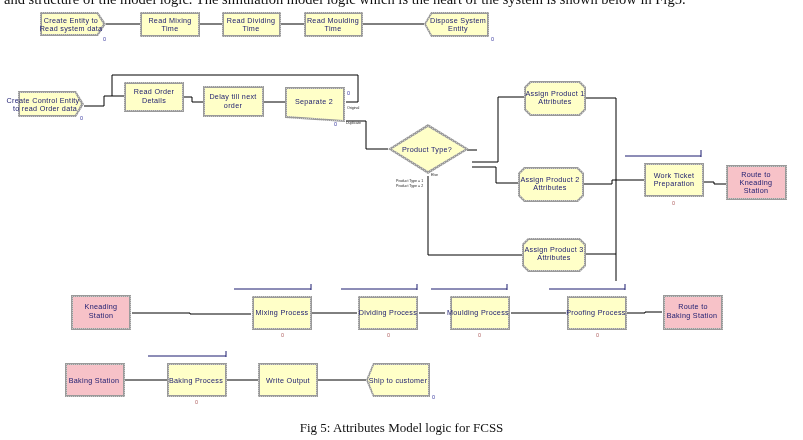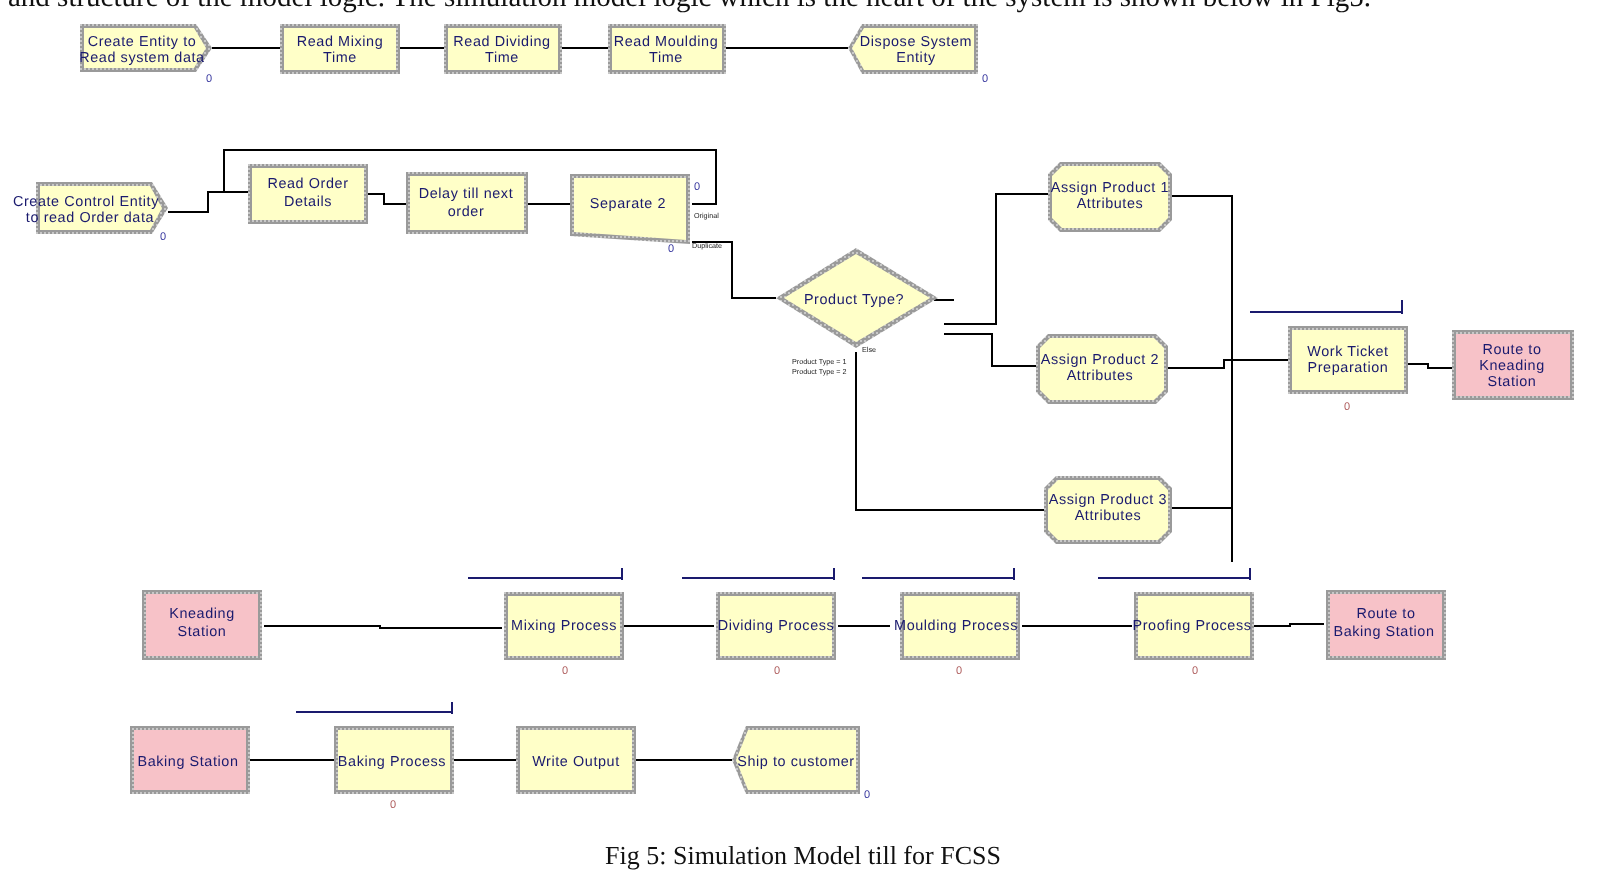--- a/index.html
+++ b/index.html
@@ -233,13 +233,13 @@
     <text x="288" y="383" text-anchor="middle" class="mod-text">Write Output</text>
   </g>
   <g>
     <path d="M373,363 H430 V397 H373 L366,380 Z" fill="url(#dots)"></path>
     <path d="M374,365 H428 V395 H374 L368,380 Z" fill="#ffffc8"></path>
     <text x="398" y="383" text-anchor="middle" class="mod-text">Ship to customer</text>
     <text x="432" y="399" class="counter">0</text>
   </g>
 </svg>
 
-<div class="caption">Fig 5: Simulation Model till for FCSS</div>
+<div class="caption">Fig 5: Attributes Model logic for FCSS</div>
 
 </body></html>

